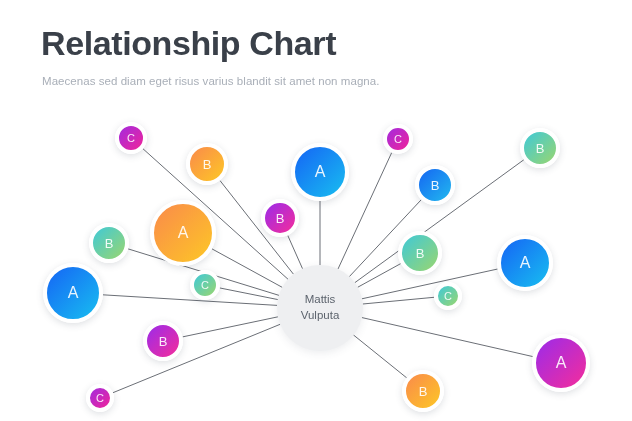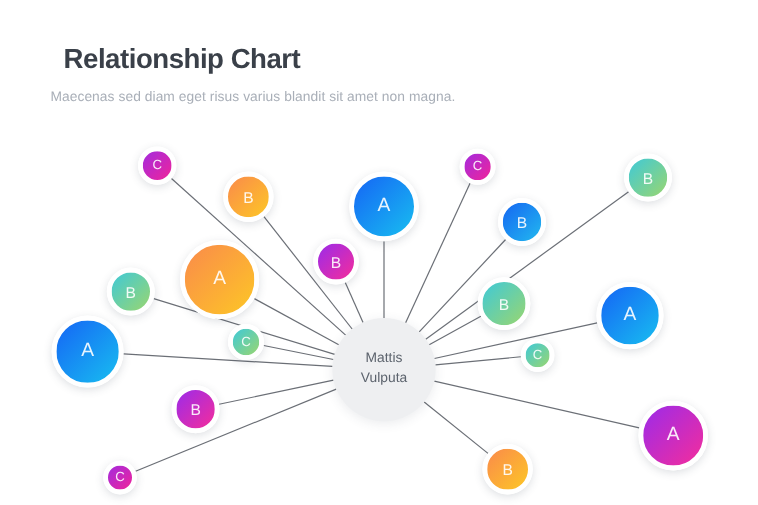--- a/index.html
+++ b/index.html
@@ -15,26 +15,26 @@
     font-family: "Liberation Sans", sans-serif;
     overflow: hidden;
   }
   #header {
     position: absolute;
     left: 41px;
     top: 24px;
     width: 560px;
   }
   #chart-title {
-    font-size: 23px;
+    font-size: 34px;
     font-weight: bold;
     color: #3a4049;
     letter-spacing: -0.4px;
     line-height: 1.15;
-    margin: 12px;
+    margin: 0;
   }
   #chart-subtitle {
     font-size: 11.5px;
     color: #a9afb8;
     margin: 11px 0 12px 1px;
     letter-spacing: 0.05px;
     line-height: 1.3;
   }
   #graph {
     position: absolute;

